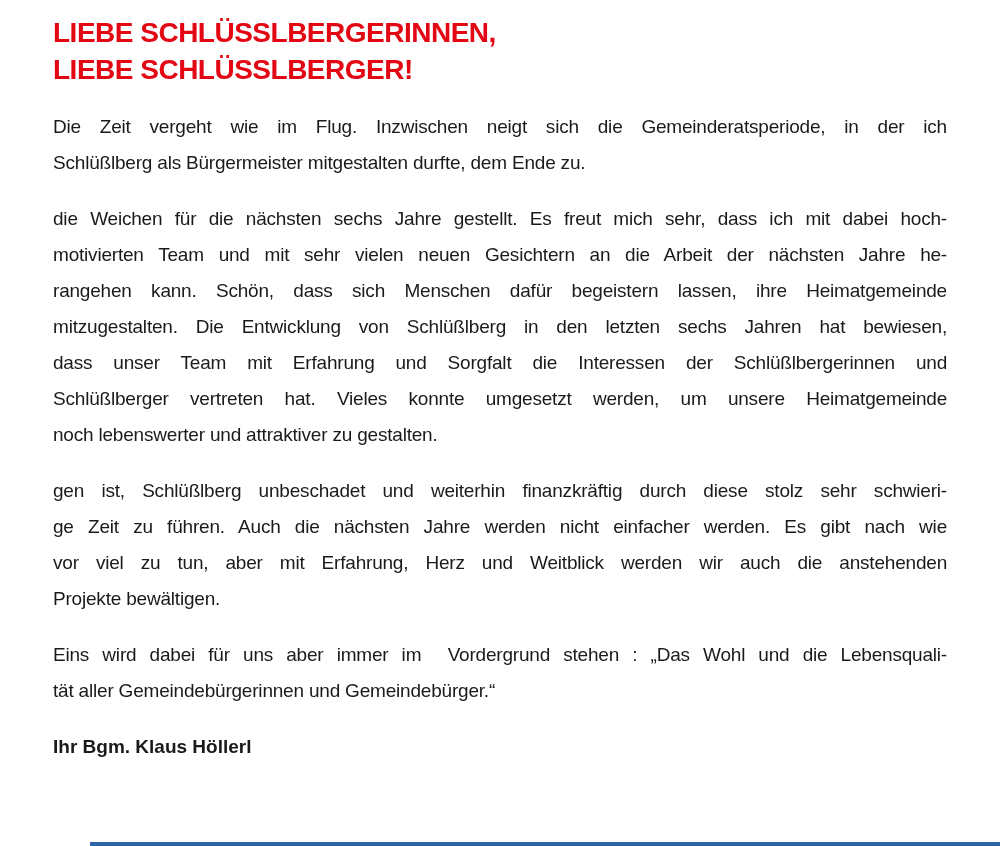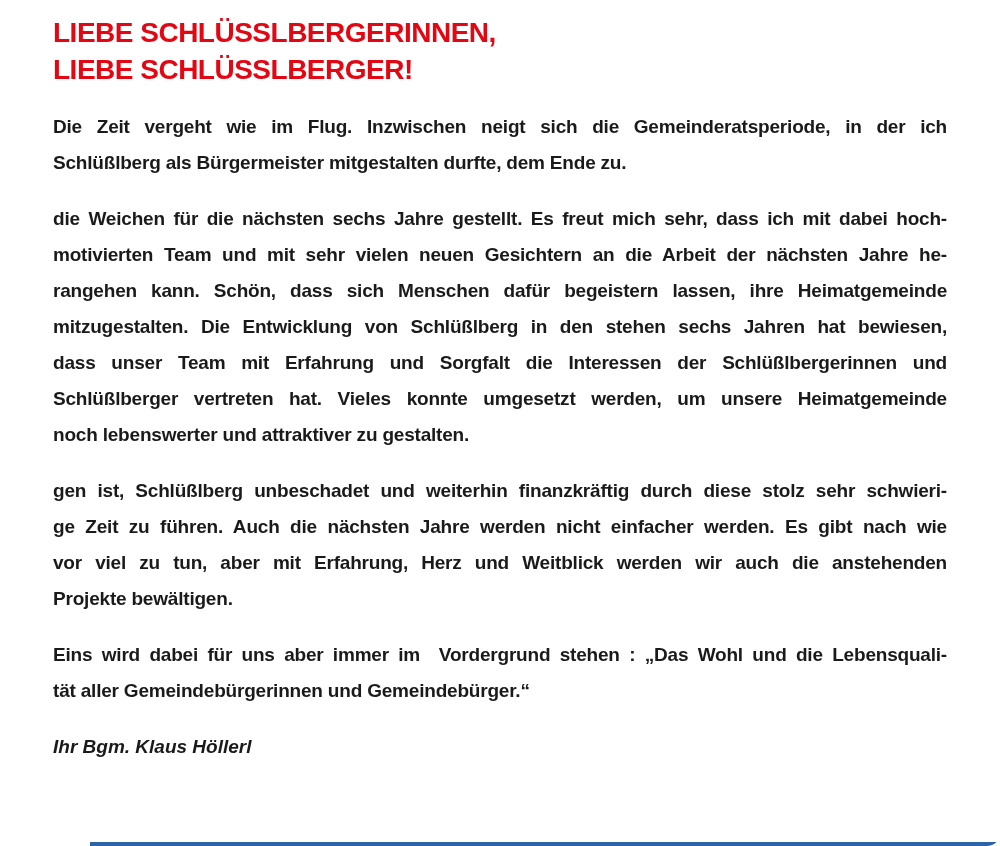--- a/index.html
+++ b/index.html
@@ -12,46 +12,44 @@
   html, body { background: var(--page-bg); }
   .page {
     position: relative;
     width: 1000px;
     height: 846px;
     background: var(--page-bg);
     overflow: hidden;
     padding: 14px 53px 0 53px;
     font-family: "Liberation Sans", sans-serif;
     color: var(--text-color);
-    border-radius: 13px;
   }
   .heading {
     color: var(--accent-red);
     font-size: 28px;
     font-weight: bold;
     letter-spacing: -0.5px;
     line-height: 37px;
     margin-bottom: 21px;
   }
   .body-text { width: 894px; }
-  .paragraph { margin-bottom: 20px; font-weight: bold; }
+  .paragraph { margin-bottom: 20px; }
   .line {
     font-size: 19px;
     line-height: 36px;
     letter-spacing: -0.2px;
     text-align: justify;
     text-align-last: justify;
     white-space: pre-wrap;
   }
   .line.last {
     text-align-last: left;
   }
   .signature {
     font-size: 19px;
-    font-style: italic;
     font-weight: bold;
     line-height: 36px;
     margin-top: 6px;
   }
   .footer-bar {
     position: absolute;
     bottom: 0;
     left: 90px;
     right: 0;
     height: 4px;
@@ -69,21 +67,21 @@
 
   <div id="body-text" class="body-text">
       <div class="paragraph">
         <div class="line">Die Zeit vergeht wie im Flug. Inzwischen neigt sich die Gemeinderatsperiode, in der ich</div>
         <div class="line last">Schlüßlberg als Bürgermeister mitgestalten durfte, dem Ende zu.</div>
       </div>
       <div class="paragraph">
         <div class="line">die Weichen für die nächsten sechs Jahre gestellt. Es freut mich sehr, dass ich mit dabei hoch-</div>
         <div class="line">motivierten Team und mit sehr vielen neuen Gesichtern an die Arbeit der nächsten Jahre he-</div>
         <div class="line">rangehen kann. Schön, dass sich Menschen dafür begeistern lassen, ihre Heimatgemeinde</div>
-        <div class="line">mitzugestalten. Die Entwicklung von Schlüßlberg in den stehen sechs Jahren hat bewiesen,</div>
+        <div class="line">mitzugestalten. Die Entwicklung von Schlüßlberg in den letzten sechs Jahren hat bewiesen,</div>
         <div class="line">dass unser Team mit Erfahrung und Sorgfalt die Interessen der Schlüßlbergerinnen und</div>
         <div class="line">Schlüßlberger vertreten hat. Vieles konnte umgesetzt werden, um unsere Heimatgemeinde</div>
         <div class="line last">noch lebenswerter und attraktiver zu gestalten.</div>
       </div>
       <div class="paragraph">
         <div class="line">gen ist, Schlüßlberg unbeschadet und weiterhin finanzkräftig durch diese stolz sehr schwieri-</div>
         <div class="line">ge Zeit zu führen. Auch die nächsten Jahre werden nicht einfacher werden. Es gibt nach wie</div>
         <div class="line">vor viel zu tun, aber mit Erfahrung, Herz und Weitblick werden wir auch die anstehenden</div>
         <div class="line last">Projekte bewältigen.</div>
       </div>

